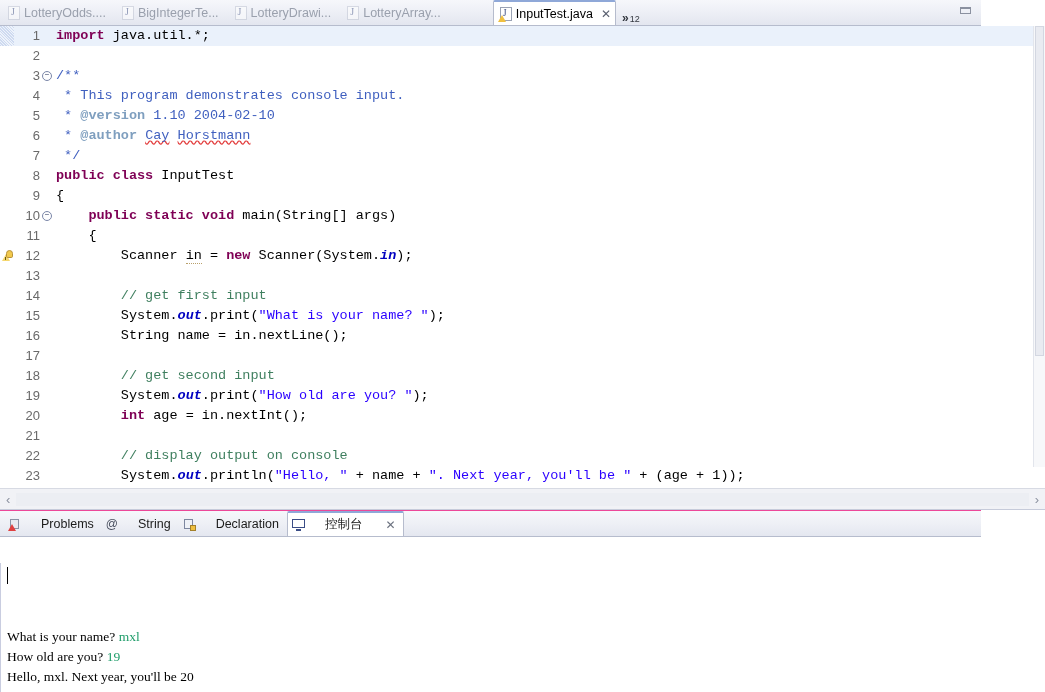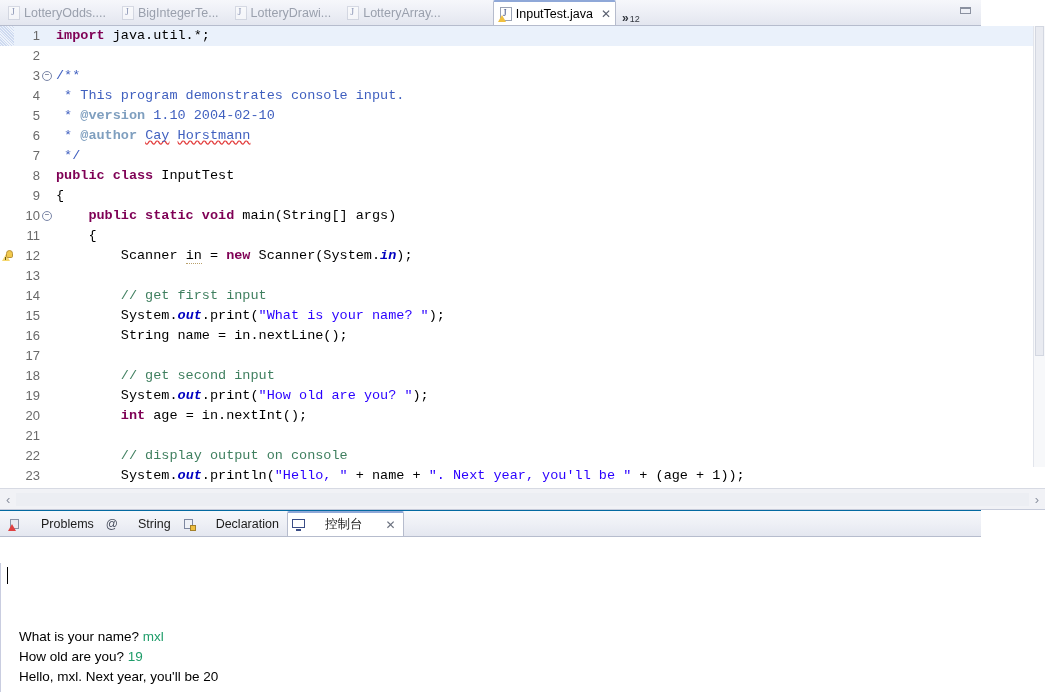--- a/index.html
+++ b/index.html
@@ -3,21 +3,21 @@
 <meta charset="utf-8">
 <style>
   * { box-sizing: border-box; }
   html, body {
     margin: 0; padding: 0;
     width: 1045px; height: 692px;
     overflow: hidden;
     background: #ffffff;
     font-family: "Liberation Sans", sans-serif;
   }
-  #app { position: relative; width: 981px; height: 692px; background: #0369a1; }
+  #app { position: relative; width: 981px; height: 692px; background: #ec4899; }
 
   
   .tabstrip {
     position: relative;
     height: 26px;
     background: linear-gradient(to bottom, #f6f7fb 0%, #eceef5 55%, #e3e6ef 100%);
     border-bottom: 1px solid #b6bccd;
     display: flex;
     align-items: flex-end;
     padding-left: 2px;
@@ -246,24 +246,24 @@
     padding: 3px 4px 2px 4px;
     border-bottom: 1px solid #cfd3dd;
     white-space: nowrap;
     background: #ffffff;
   }
   .console-out {
     position: absolute;
     left: 0; right: 0; top: 52px; bottom: 0;
     background: #ffffff;
     border-left: 1px solid #c9cde0;
-    font-family: Liberation Sans, sans-serif;
+    font-family: Liberation Serif, serif;
     font-size: 13.5px;
     line-height: 20px;
-    padding: 4px 0 0 18px;
+    padding: 4px 0 0 6px;
     white-space: pre;
     color: #000000;
     overflow: hidden;
   }
   .cin { color: #1f9d6a; }
   .caret-top {
     position: absolute;
     left: 6px; top: 4px;
     width: 1px; height: 17px;
     background: #000;

